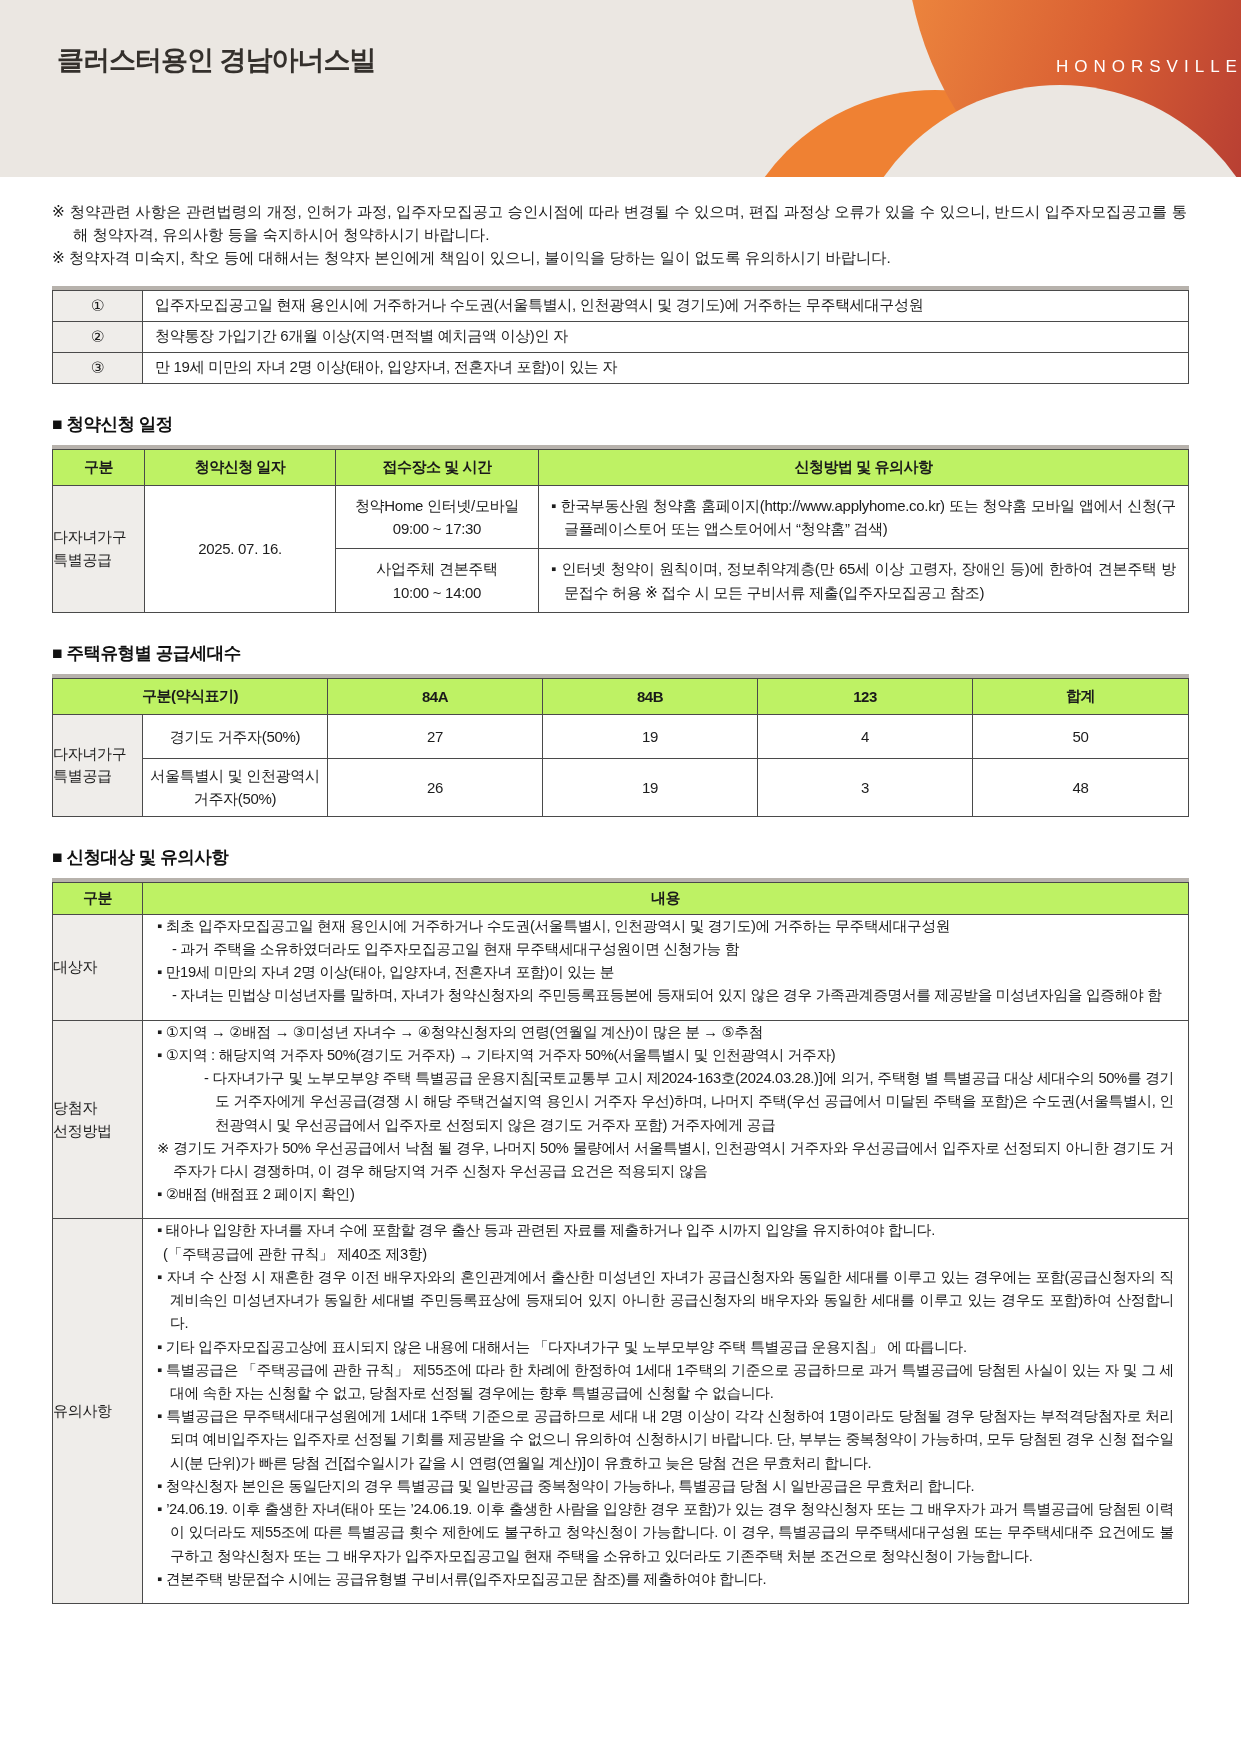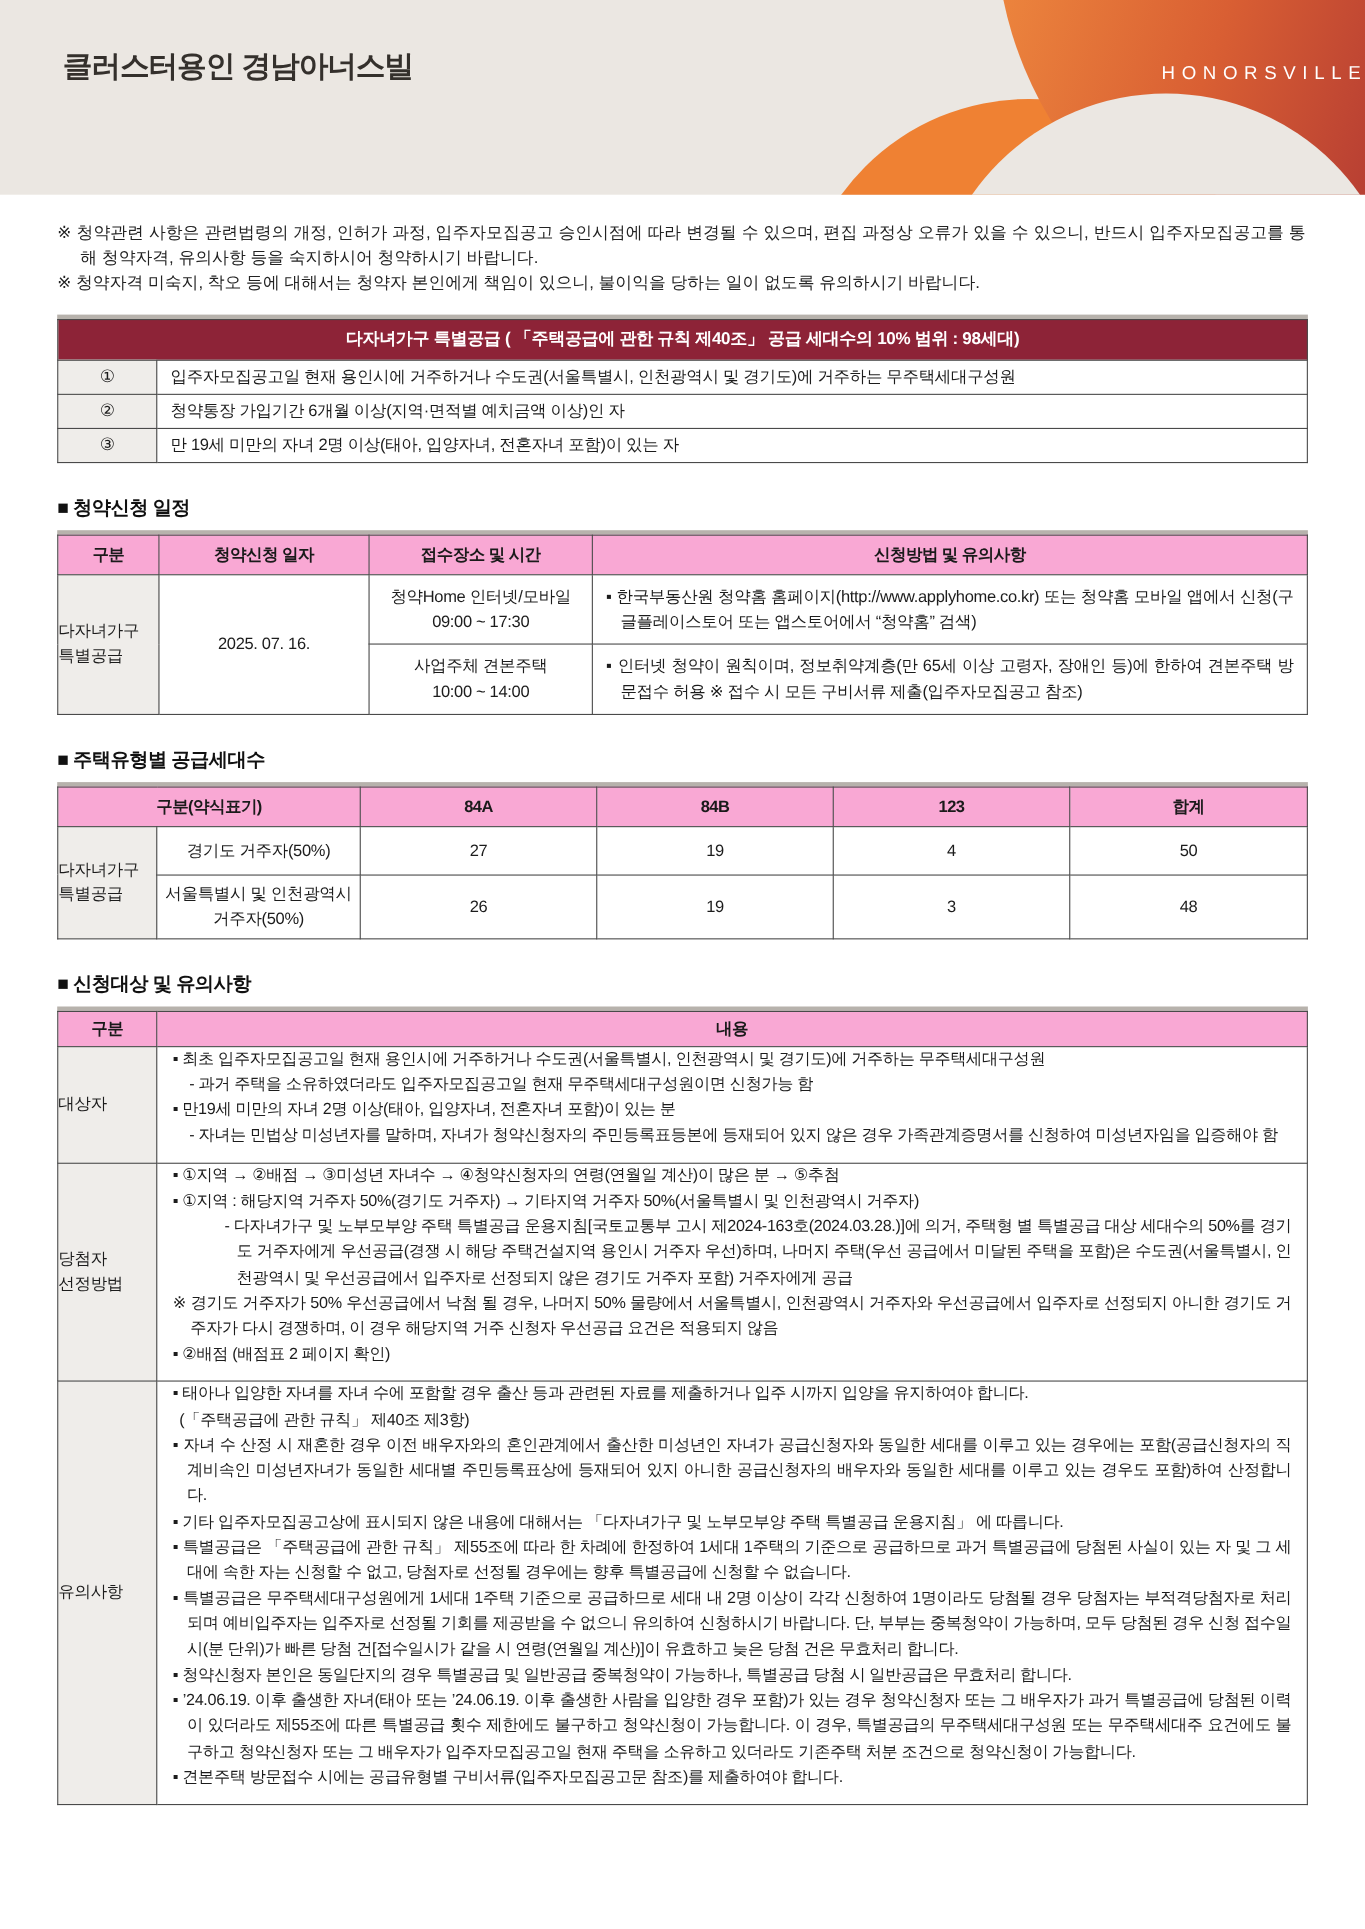--- a/index.html
+++ b/index.html
@@ -50,21 +50,21 @@
     margin: 28px 0 9px 52px;
     font-size: 17.5px; font-weight: bold; color: #111; letter-spacing: -0.5px;
   }
   .tbl-wrap { margin: 0 52px 0 52px; border-top: 4px solid #b7b2ac; }
   table {
     width: 100%; border-collapse: collapse; table-layout: fixed;
     border: 1.6px solid #2e2e2e;
   }
   th, td { border: 1px solid #4a4a4a; }
   th {
-    background: #f9a8d4; font-size: 15px; font-weight: bold; color: #1a1a1a;
+    background: #bef264; font-size: 15px; font-weight: bold; color: #1a1a1a;
     height: 36px; text-align: center; letter-spacing: -0.5px;
   }
   td { font-size: 15px; letter-spacing: -0.3px; }
   .glabel {
     background: #efedea; text-align: left; vertical-align: middle;
     white-space: pre-line; line-height: 1.5;
   }
   .center { text-align: center; vertical-align: middle; }
   .pre { white-space: pre-line; line-height: 1.55; }
 
@@ -106,23 +106,20 @@
   <p class="notice">※ 청약자격 미숙지, 착오 등에 대해서는 청약자 본인에게 책임이 있으니, 불이익을 당하는 일이 없도록 유의하시기 바랍니다.</p>
 </div>
 
 <div class="tbl-wrap t1-wrap">
   <table class="t1">
     <colgroup>
         <col style="width:90px">
         <col>
       </colgroup>
     <tbody>
-        <tr>
-      <td class="redhead" colspan="2">다자녀가구 특별공급 ( 「주택공급에 관한 규칙 제40조」  공급 세대수의 10% 범위 : 98세대)</td>
-    </tr>
     <tr>
       <td class="no">①</td>
       <td class="etext">입주자모집공고일 현재 용인시에 거주하거나 수도권(서울특별시, 인천광역시 및 경기도)에 거주하는 무주택세대구성원</td>
     </tr>
     <tr>
       <td class="no">②</td>
       <td class="etext">청약통장 가입기간 6개월 이상(지역·면적별 예치금액 이상)인 자</td>
     </tr>
     <tr>
       <td class="no">③</td>
@@ -220,21 +217,21 @@
         <tr>
       <th>구분</th>
       <th>내용</th>
     </tr>
     <tr>
       <td class="glabel">대상자</td>
       <td class="content">
         <div class="ln b">▪ 최초 입주자모집공고일 현재 용인시에 거주하거나 수도권(서울특별시, 인천광역시 및 경기도)에 거주하는 무주택세대구성원</div>
         <div class="ln d">- 과거 주택을 소유하였더라도 입주자모집공고일 현재 무주택세대구성원이면 신청가능 함</div>
         <div class="ln b">▪ 만19세 미만의 자녀 2명 이상(태아, 입양자녀, 전혼자녀 포함)이 있는 분</div>
-        <div class="ln d">- 자녀는 민법상 미성년자를 말하며, 자녀가 청약신청자의 주민등록표등본에 등재되어 있지 않은 경우 가족관계증명서를 신청하여 미성년자임을 입증해야 함</div>
+        <div class="ln d">- 자녀는 민법상 미성년자를 말하며, 자녀가 청약신청자의 주민등록표등본에 등재되어 있지 않은 경우 가족관계증명서를 제공받을 미성년자임을 입증해야 함</div>
       </td>
     </tr>
     <tr>
       <td class="glabel">당첨자
 선정방법</td>
       <td class="content">
         <div class="ln b">▪ ①지역 → ②배점 → ③미성년 자녀수 → ④청약신청자의 연령(연월일 계산)이 많은 분 → ⑤추첨</div>
         <div class="ln b">▪ ①지역 : 해당지역 거주자 50%(경기도 거주자) → 기타지역 거주자 50%(서울특별시 및 인천광역시 거주자)</div>
         <div class="ln dd">- 다자녀가구 및 노부모부양 주택 특별공급 운용지침[국토교통부 고시 제2024-163호(2024.03.28.)]에 의거, 주택형 별 특별공급 대상 세대수의 50%를 경기도 거주자에게 우선공급(경쟁 시 해당 주택건설지역 용인시 거주자 우선)하며, 나머지 주택(우선 공급에서 미달된 주택을 포함)은 수도권(서울특별시, 인천광역시 및 우선공급에서 입주자로 선정되지 않은 경기도 거주자 포함) 거주자에게 공급</div>
         <div class="ln x">※ 경기도 거주자가 50% 우선공급에서 낙첨 될 경우, 나머지 50% 물량에서 서울특별시, 인천광역시 거주자와 우선공급에서 입주자로 선정되지 아니한 경기도 거주자가 다시 경쟁하며, 이 경우 해당지역 거주 신청자 우선공급 요건은 적용되지 않음</div>

